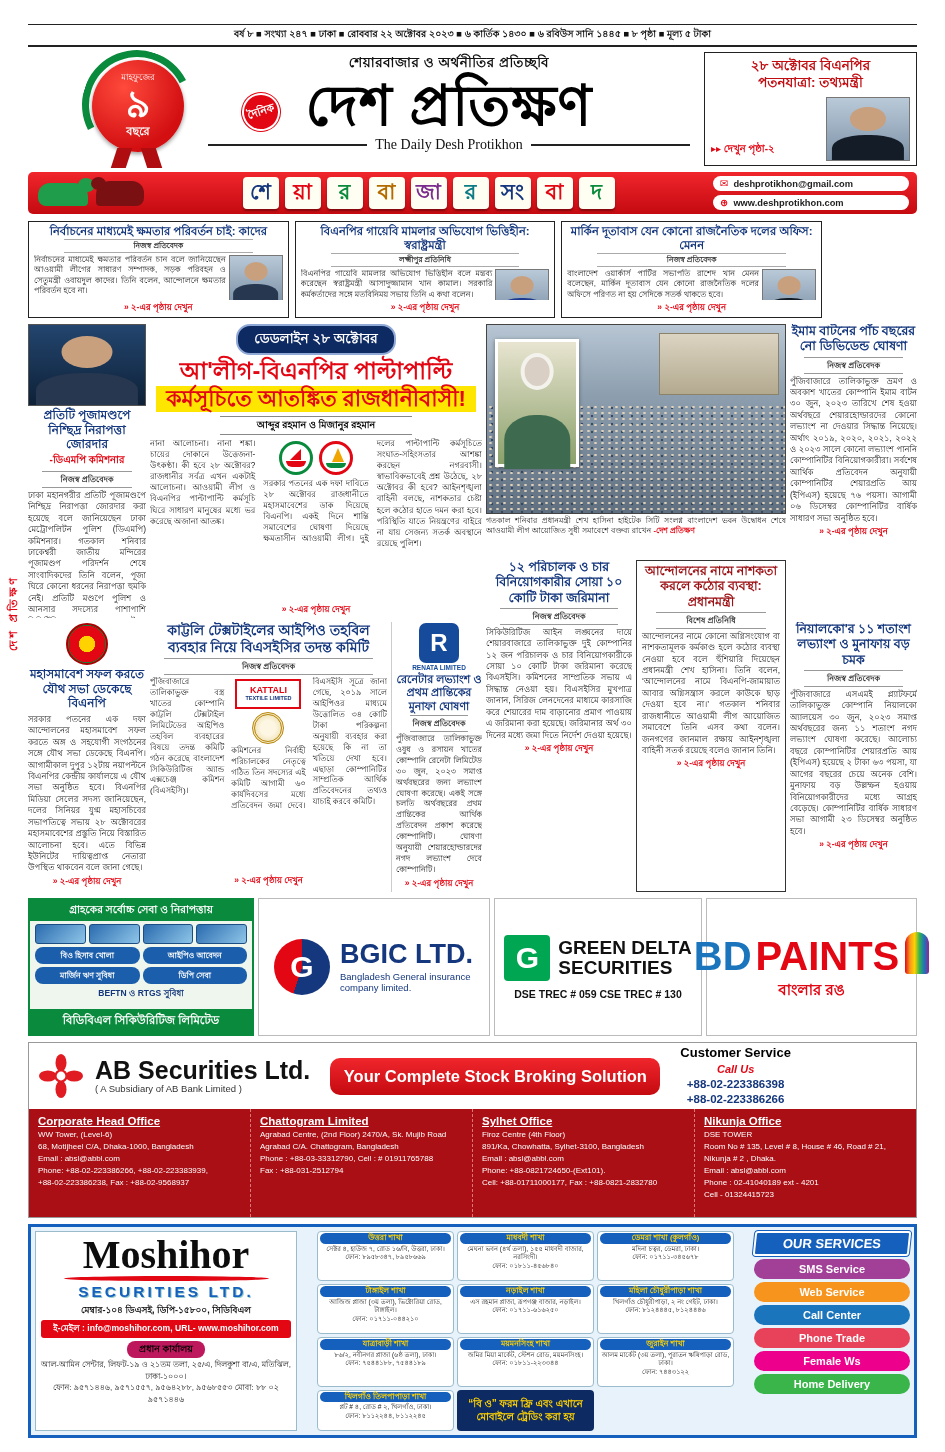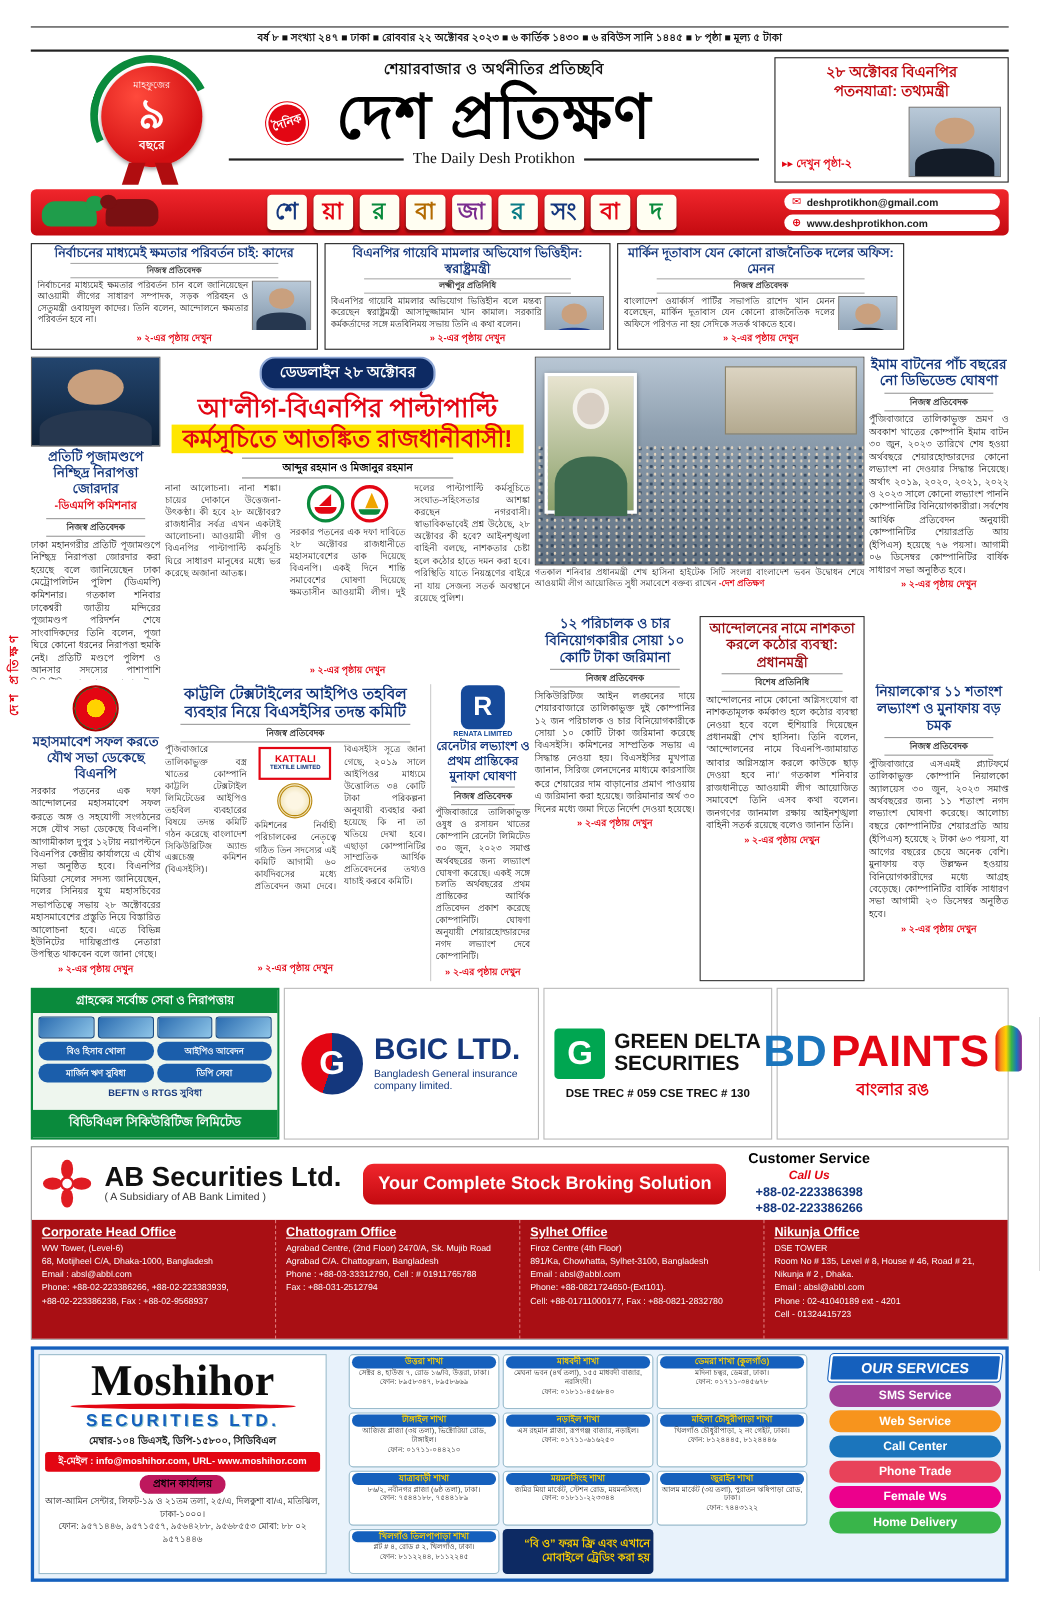--- a/index.html
+++ b/index.html
@@ -159,21 +159,21 @@
 .m-swoosh{height:5px;width:82%;margin:1px auto 2px;background:#e30613;border-radius:50%;transform:rot(-1.5deg)}
 .m-sub{color:#1560bd;font-weight:bold;font-size:15.5px;letter-spacing:3px;text-shadow:1px 1px 0 #9cc}
 .m-member{font-size:9px;font-weight:bold;color:#111;margin-top:2px}
 .m-email{background:#e30613;color:#fff;font-size:8.6px;font-weight:bold;border-radius:3px;padding:2px;margin-top:2px}
 .m-ho-title{background:#be185d;font-size:9.5px;font-weight:bold;border-radius:8px;padding:1px 12px;width:max-content;margin:3px auto 1px}
 .m-ho{font-size:8px;line-height:1.45;white-space:pre-line;color:#222}
 .m-mid{flex:1;display:grid;grid-template-columns:1fr 1fr 1fr;gap:3px}
 .branch{background:#fff;border:1px solid #9bc;border-radius:4px;padding:1px 2px;overflow:hidden}
 .bn{background:#1560bd;color:#ffd200;font-size:7.8px;font-weight:bold;text-align:center;border-radius:7px;padding:1px 2px;line-height:1.1}
 .bi{font-size:6.6px;line-height:1.35;text-align:center;color:#222;white-space:pre-line;margin-top:1px}
-.promo{background:#0d2a63;color:#ffd200;font-size:10px;font-weight:bold;text-align:right;border-radius:4px;display:flex;align-items:center;justify-content:center;padding:3px;line-height:1.35}
+.promo{background:#0d2a63;color:#ffd200;font-size:10px;font-weight:bold;text-align:center;border-radius:4px;display:flex;align-items:center;justify-content:center;padding:3px;line-height:1.35}
 .m-right{width:156px;display:flex;flex-direction:column;gap:3px}
 .svc-h{background:#1560bd;color:#fff;font-size:13px;font-weight:bold;text-align:center;padding:3px 0;border-radius:3px;transform:skewX(-6deg);border:2px solid #fff;box-shadow:0 0 0 1px #1560bd}
 .svc{color:#fff;font-size:11px;font-weight:bold;text-align:center;padding:4px 0;border-radius:12px;cursor:pointer}
 .s0{background:#a23f97}.s1{background:#f7941d}.s2{background:#1b75bc}.s3{background:#e8425a}.s4{background:#ec008c}.s5{background:#39b54a}
 </style>
 </head>
 <body>
 
 <div class="page">
 
@@ -462,21 +462,21 @@
     <div class="ab-offices">
       <div class="office">
         <div class="oh">Corporate Head Office</div>
         <div class="ol">WW Tower, (Level-6)
 68, Motijheel C/A, Dhaka-1000, Bangladesh
 Email : absl@abbl.com
 Phone: +88-02-223386266, +88-02-223383939,
 +88-02-223386238,  Fax : +88-02-9568937</div>
       </div>
       <div class="office">
-        <div class="oh">Chattogram Office</div>
+        <div class="oh">Chattogram Limited</div>
         <div class="ol">Agrabad Centre, (2nd Floor) 2470/A, Sk. Mujib Road
 Agrabad C/A. Chattogram, Bangladesh
 Phone : +88-03-33312790, Cell : # 01911765788
 Fax : +88-031-2512794</div>
       </div>
       <div class="office">
         <div class="oh">Sylhet Office</div>
         <div class="ol">Firoz Centre (4th Floor)
 891/Ka, Chowhatta, Sylhet-3100, Bangladesh
 Email : absl@abbl.com

